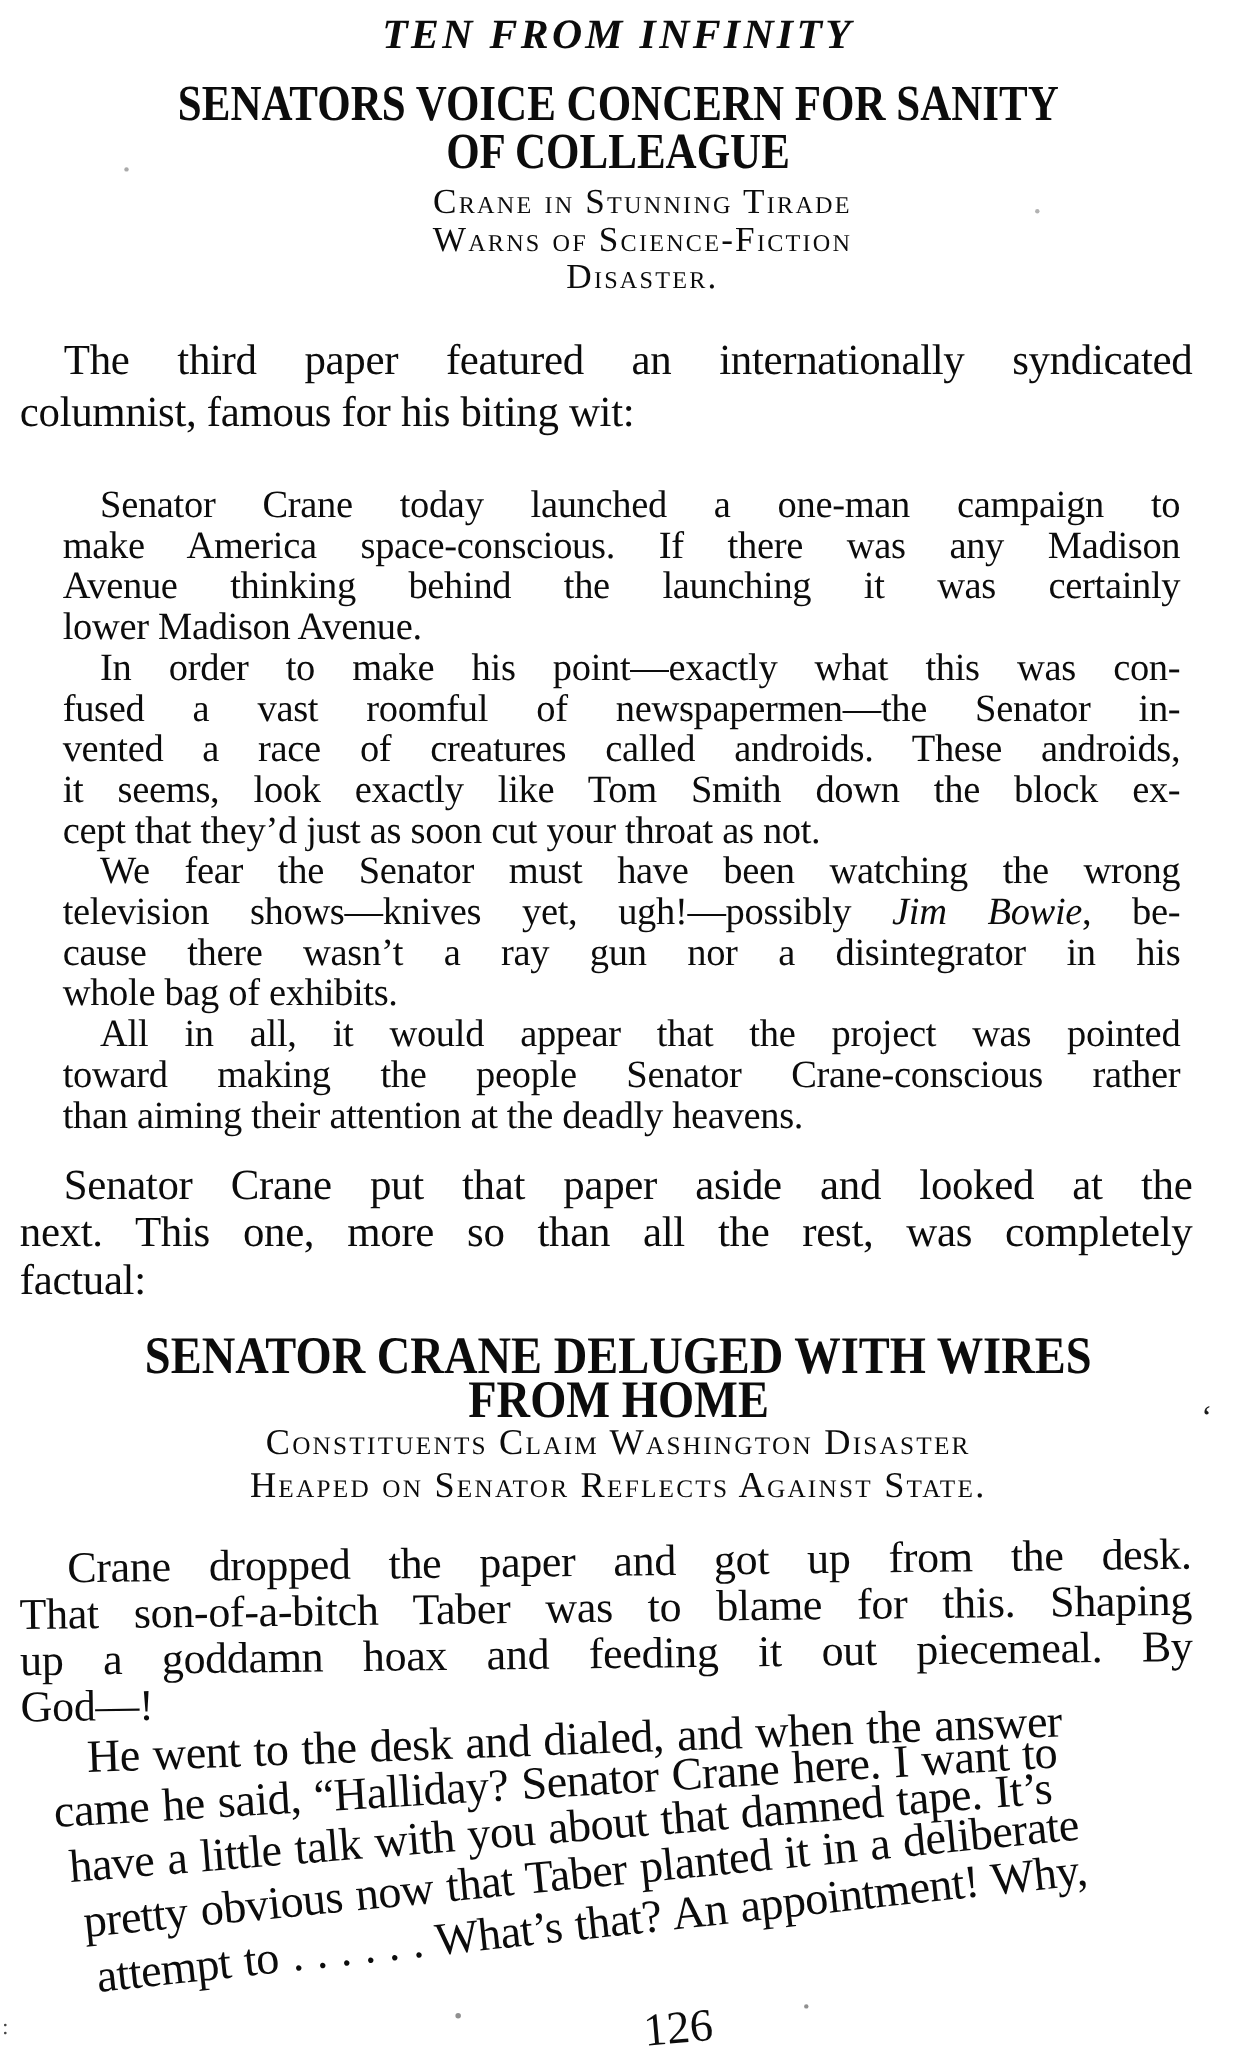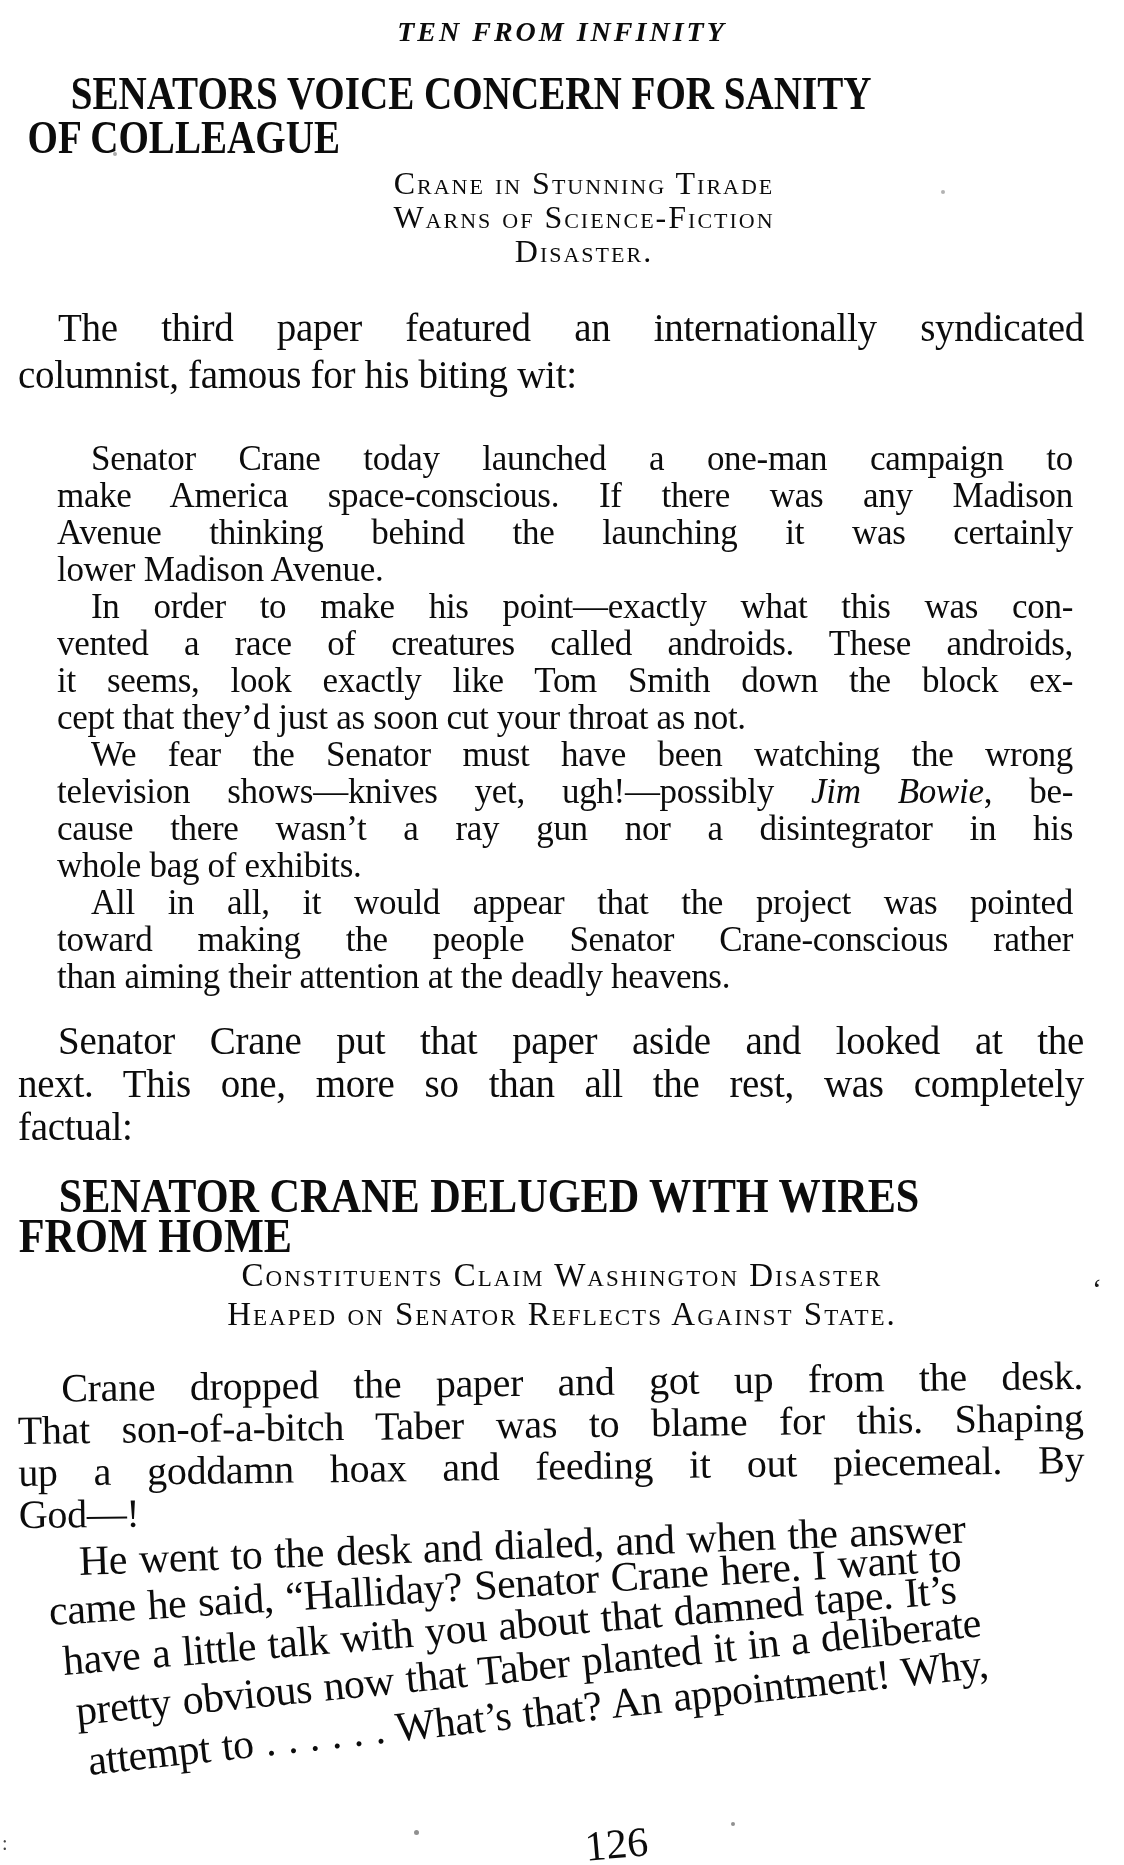--- a/index.html
+++ b/index.html
@@ -10,28 +10,28 @@
     font-family: "Liberation Serif", "DejaVu Serif", serif;
     overflow: hidden;
     position: relative;
   }
   .page { position: relative; width: 1124px; height: 1865px; padding-top: 12px; box-sizing: border-box; }
 
   
   .running-head {
     text-align: center;
     font-style: italic;
-    font-size: 28px;
+    font-size: 38px;
     line-height: 40px;
     letter-spacing: 3px;
     font-weight: bold;
   }
 
   
-  .headline { text-align: left; }
+  .headline { text-align: center; }
   .headline .hline { display: block; font-weight: bold; white-space: nowrap; }
   .headline-1 { margin-top: 20px; }
   .headline-1 .hline { font-size: 46px; line-height: 44px; }
   .headline-1 .hline > span { display: inline-block; transform: scaleX(0.85); transform-origin: 50% 50%; }
   .headline-2 { margin-top: 28px; }
   .headline-2 .hline { font-size: 48px; line-height: 40px; }
   .headline-2 .hline > span { display: inline-block; transform: scaleX(0.88); transform-origin: 50% 50%; }
 
   .subhead { text-align: center; font-variant: small-caps; }
   .subhead .sline { display: block; white-space: nowrap; }
@@ -131,20 +131,21 @@
 
   <div class="excerpt">
     <div>
       <span class="line ind">Senator Crane today launched a one-man campaign to</span>
       <span class="line">make America space-conscious. If there was any Madison</span>
       <span class="line">Avenue thinking behind the launching it was certainly</span>
       <span class="line flush">lower Madison Avenue.</span>
     </div>
     <div>
       <span class="line ind">In order to make his point—exactly what this was con-</span>
+      <span class="line">fused a vast roomful of newspapermen—the Senator in-</span>
       <span class="line">vented a race of creatures called androids. These androids,</span>
       <span class="line">it seems, look exactly like Tom Smith down the block ex-</span>
       <span class="line flush">cept that they’d just as soon cut your throat as not.</span>
     </div>
     <div>
       <span class="line ind">We fear the Senator must have been watching the wrong</span>
       <span class="line"><span>television shows—knives yet, ugh!—possibly </span><span class="italic">Jim Bowie</span><span>, be-</span></span>
       <span class="line">cause there wasn’t a ray gun nor a disintegrator in his</span>
       <span class="line flush">whole bag of exhibits.</span>
     </div>

